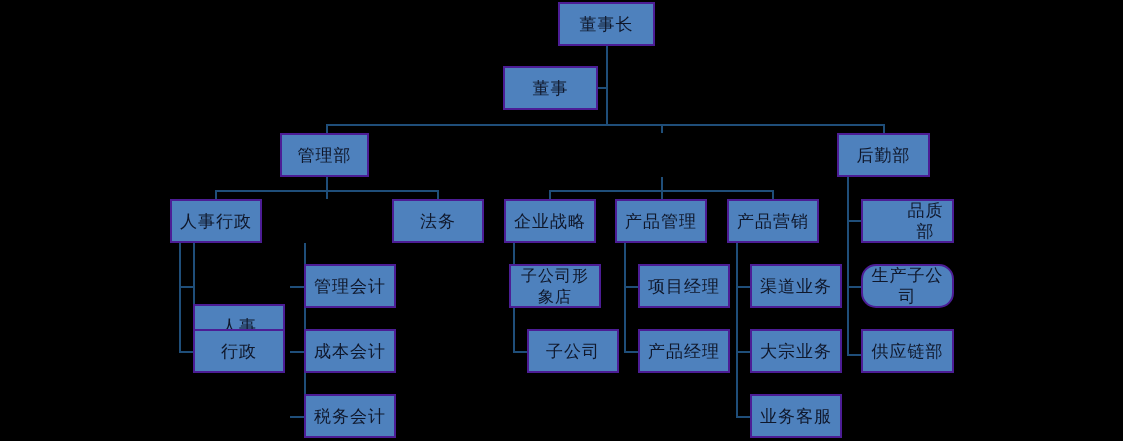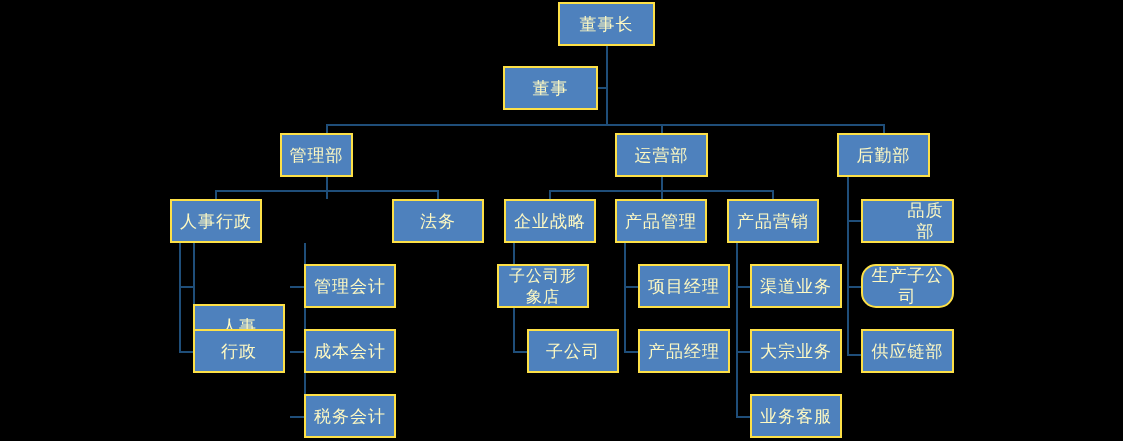--- a/index.html
+++ b/index.html
@@ -12,22 +12,22 @@
     width: 1123px;
     height: 441px;
     background: #000000;
     overflow: hidden;
     font-family: "DejaVu Sans", "Liberation Sans", sans-serif;
   }
   .node {
     position: absolute;
     box-sizing: border-box;
     background: #4e81bd;
-    border: 2px solid #fde047;
-    color: #fef9c3;
+    border: 2px solid #4c1d95;
+    color: #0f172a;
     display: flex;
     align-items: center;
     justify-content: center;
     text-align: center;
     font-size: 17px;
     line-height: 21px;
     letter-spacing: 1px;
     z-index: 3;
     user-select: none;
   }
@@ -92,23 +92,22 @@
 
   <div class="conn v" style="left:736px; top:243px; height:175px;"></div>
   <div class="conn h" style="left:736px; top:286px; width:14px;"></div>
   <div class="conn h" style="left:736px; top:351px; width:14px;"></div>
   <div class="conn h" style="left:736px; top:416px; width:14px;"></div>
 
   <div class="node" style="left:558px; top:2px; width:97px; height:44px;">董事长</div>
 
   <div class="node" style="left:503px; top:66px; width:95px; height:44px;">董事</div>
 
-  <div class="node" style="left:280px; top:133px; width:73px; height:44px;">管理部</div>
+  <div class="node" style="left:280px; top:133px; width:89px; height:44px;">管理部</div>
 
-  <div class="node" style="left:615px; top:133px; width:93px; height:44px;">运营部</div>
 
   <div class="node" style="left:837px; top:133px; width:93px; height:44px;">后勤部</div>
 
   <div class="node" style="left:170px; top:199px; width:92px; height:44px;">人事行政</div>
 
 
   <div class="node" style="left:392px; top:199px; width:92px; height:44px;">法务</div>
 
   <div class="node" style="left:504px; top:199px; width:92px; height:44px;">企业战略</div>
 
@@ -125,21 +124,21 @@
   <div class="node" style="left:193px; top:264px; width:92px; height:44px;margin-top:40px;">人事</div>
 
   <div class="node" style="left:193px; top:329px; width:92px; height:44px;">行政</div>
 
   <div class="node" style="left:304px; top:264px; width:92px; height:44px;">管理会计</div>
 
   <div class="node" style="left:304px; top:329px; width:92px; height:44px;">成本会计</div>
 
   <div class="node" style="left:304px; top:394px; width:92px; height:44px;">税务会计</div>
 
-  <div class="node small" style="left:497px; top:264px; width:92px; height:44px; padding:14px 3px;">子公司形象店</div>
+  <div class="node small" style="left:509px; top:264px; width:92px; height:44px; padding:14px 3px;">子公司形象店</div>
 
   <div class="node" style="left:527px; top:329px; width:92px; height:44px;">子公司</div>
 
   <div class="node" style="left:638px; top:329px; width:92px; height:44px;">产品经理</div>
 
   <div class="node" style="left:638px; top:264px; width:92px; height:44px;">项目经理</div>
 
   <div class="node" style="left:750px; top:264px; width:92px; height:44px;">渠道业务</div>
 
   <div class="node" style="left:750px; top:329px; width:92px; height:44px;">大宗业务</div>

